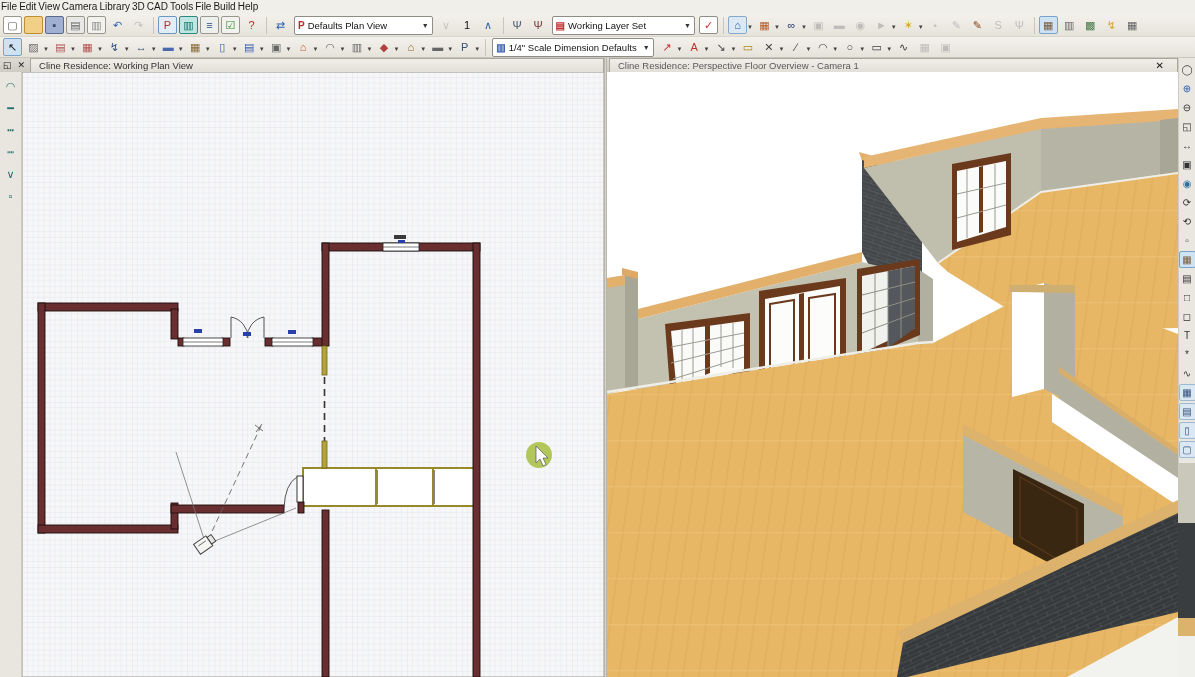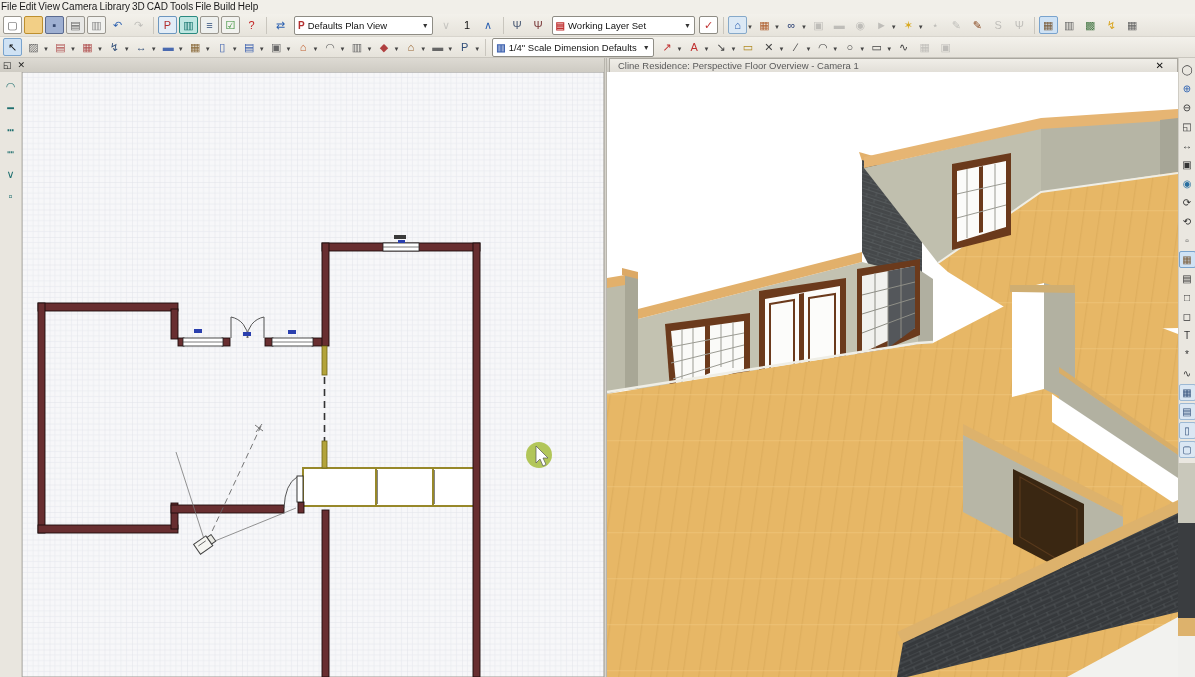--- a/index.html
+++ b/index.html
@@ -329,20 +329,23 @@
           <span class="g" style="color: rgb(119, 119, 119);">▣</span>
         </span>
       </span>
   </div>
 
   <div id="workspace">
 
     <div id="ltabbar" class="tabbar">
       <span class="winctl">◱</span>
       <span class="winctl">✕</span>
+      <span class="tab" style="flex:1">
+        <span>Cline Residence:  Working Plan View</span>
+      </span>
     </div>
 
     <div id="lstrip">
       <span style="display:flex;flex-direction:column;align-items:center;">
           <span class="icon">
             <span class="g" style="color: rgb(31, 111, 111);">◠</span>
           </span>
           <span class="icon">
             <span class="g" style="color: rgb(31, 111, 111);">━</span>
           </span>

